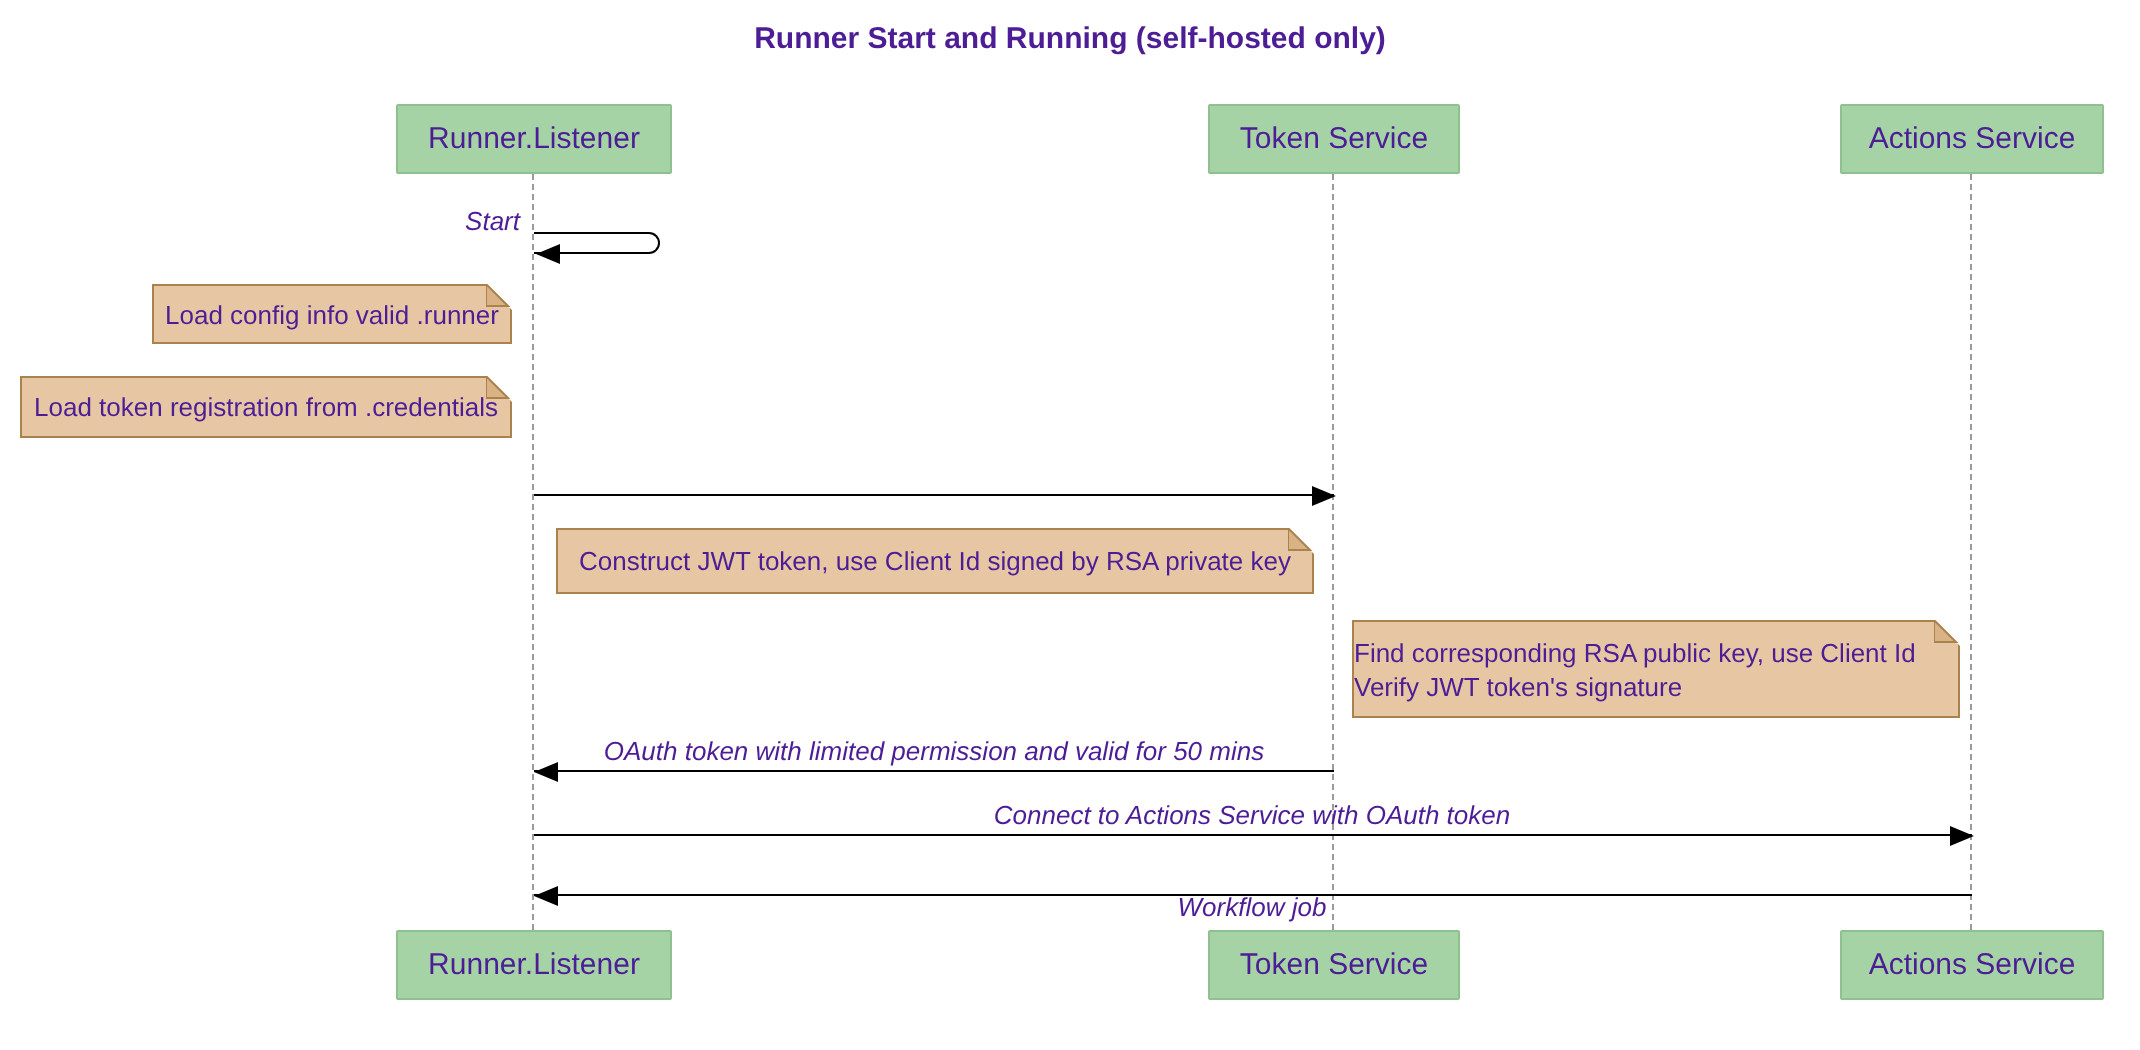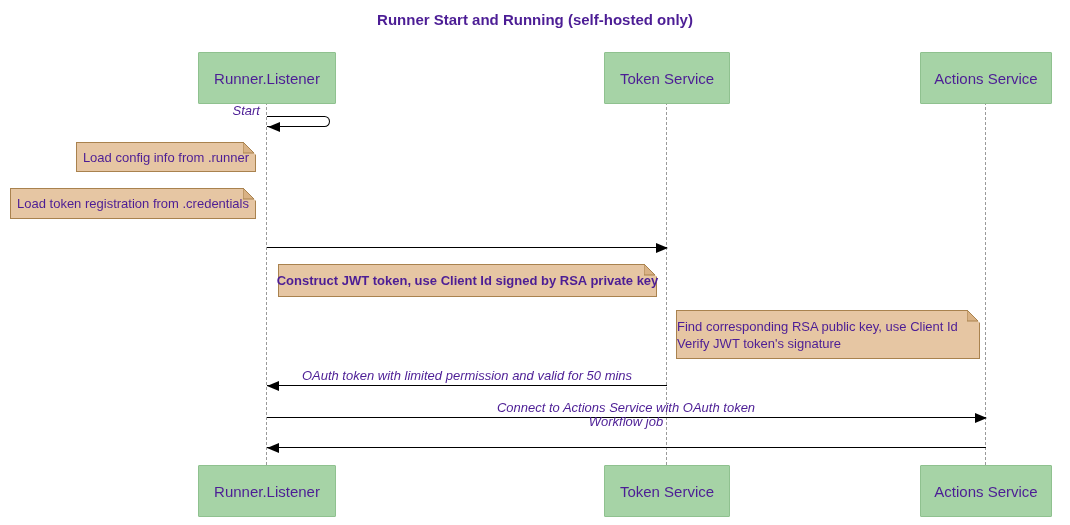--- a/index.html
+++ b/index.html
@@ -7,21 +7,21 @@
     position:relative; width:1070px; height:525px;
     background:var(--background, #ffffff);
     font-family:"Liberation Sans", sans-serif;
     color:#4c1d95; overflow:hidden;
   }
   .title {
     position:absolute; left:0; top:11px; width:1070px;
     text-align:center; font-size:15px; font-weight:bold;
   }
   .participant {
-    position:absolute; height:52px; box-sizing:border-box;
+    position:absolute; height:35px; box-sizing:border-box;
     background:var(--participant-fill, #a6d3a6);
     border:1px solid var(--participant-border, #8fc18f);
     border-radius:1px;
     display:flex; align-items:center; justify-content:center;
     font-size:15px;
   }
   .p-col0 { left:198px; width:138px; }
   .p-col1 { left:604px; width:126px; }
   .p-col2 { left:920px; width:132px; }
   .p-top { top:52px; }
@@ -60,33 +60,33 @@
   .m2-line { left:267px; top:385px; width:400px; }
   .m2-arrow { left:267px; top:381px; }
   .m2-label { left:267px; top:368px; width:400px; }
 
   .m3-line { left:267px; top:417px; width:719px; }
   .m3-arrow { left:975px; top:413px; }
   .m3-label { left:426px; top:400px; width:400px; }
 
   .m4-line { left:267px; top:447px; width:719px; }
   .m4-arrow { left:267px; top:443px; }
-  .m4-label { left:476px; top:414px; width:300px; }
+  .m4-label { left:476px; top:446px; width:300px; }
 
   .note {
     position:absolute; box-sizing:border-box;
     background:var(--note-fill, #e6c6a3);
     border:1px solid var(--note-border, #a9824e);
     font-size:13px;
     display:flex; align-items:center; justify-content:center;
   }
   .note span { white-space:pre; line-height:17px; }
   .note-1 { left:76px;  top:142px; width:180px; height:30px; }
   .note-2 { left:10px;  top:188px; width:246px; height:31px;justify-content:center; }
-  .note-3 { left:278px; top:264px; width:379px; height:33px;font-weight:bold; }
+  .note-3 { left:278px; top:264px; width:379px; height:33px; }
   .note-4 { left:676px; top:310px; width:304px; height:49px;
             justify-content:flex-start; text-align:left; }
   .fold { position:absolute; top:-1px; right:-1px; }
 </style>
 </head>
 <body>
 
 <div id="diagram">
 
   <div class="title">Runner Start and Running (self-hosted only)</div>
@@ -97,21 +97,21 @@
 
   <div class="participant p-top p-col0">Runner.Listener</div>
   <div class="participant p-top p-col1">Token Service</div>
   <div class="participant p-top p-col2">Actions Service</div>
 
   <div class="msg-label start-label">Start</div>
   <div class="self-loop"></div>
   <div class="arrow-left self-arrow"></div>
 
   <div class="note note-1">
-    <span>Load config info from .runner</span>
+    <span>Load config info valid .runner</span>
     <svg class="fold" width="13" height="13" viewBox="0 0 13 13">
       <path d="M0,0 L13,13 L13,0 Z" fill="#ffffff"></path>
       <path d="M0,0 L11,11 L0,11 Z" style="fill:var(--note-fold,#d9b285); stroke:var(--note-border,#a9824e); stroke-width:1"></path>
     </svg>
   </div>
 
   <div class="note note-2">
     <span>Load token registration from .credentials</span>
     <svg class="fold" width="13" height="13" viewBox="0 0 13 13">
       <path d="M0,0 L13,13 L13,0 Z" fill="#ffffff"></path>

